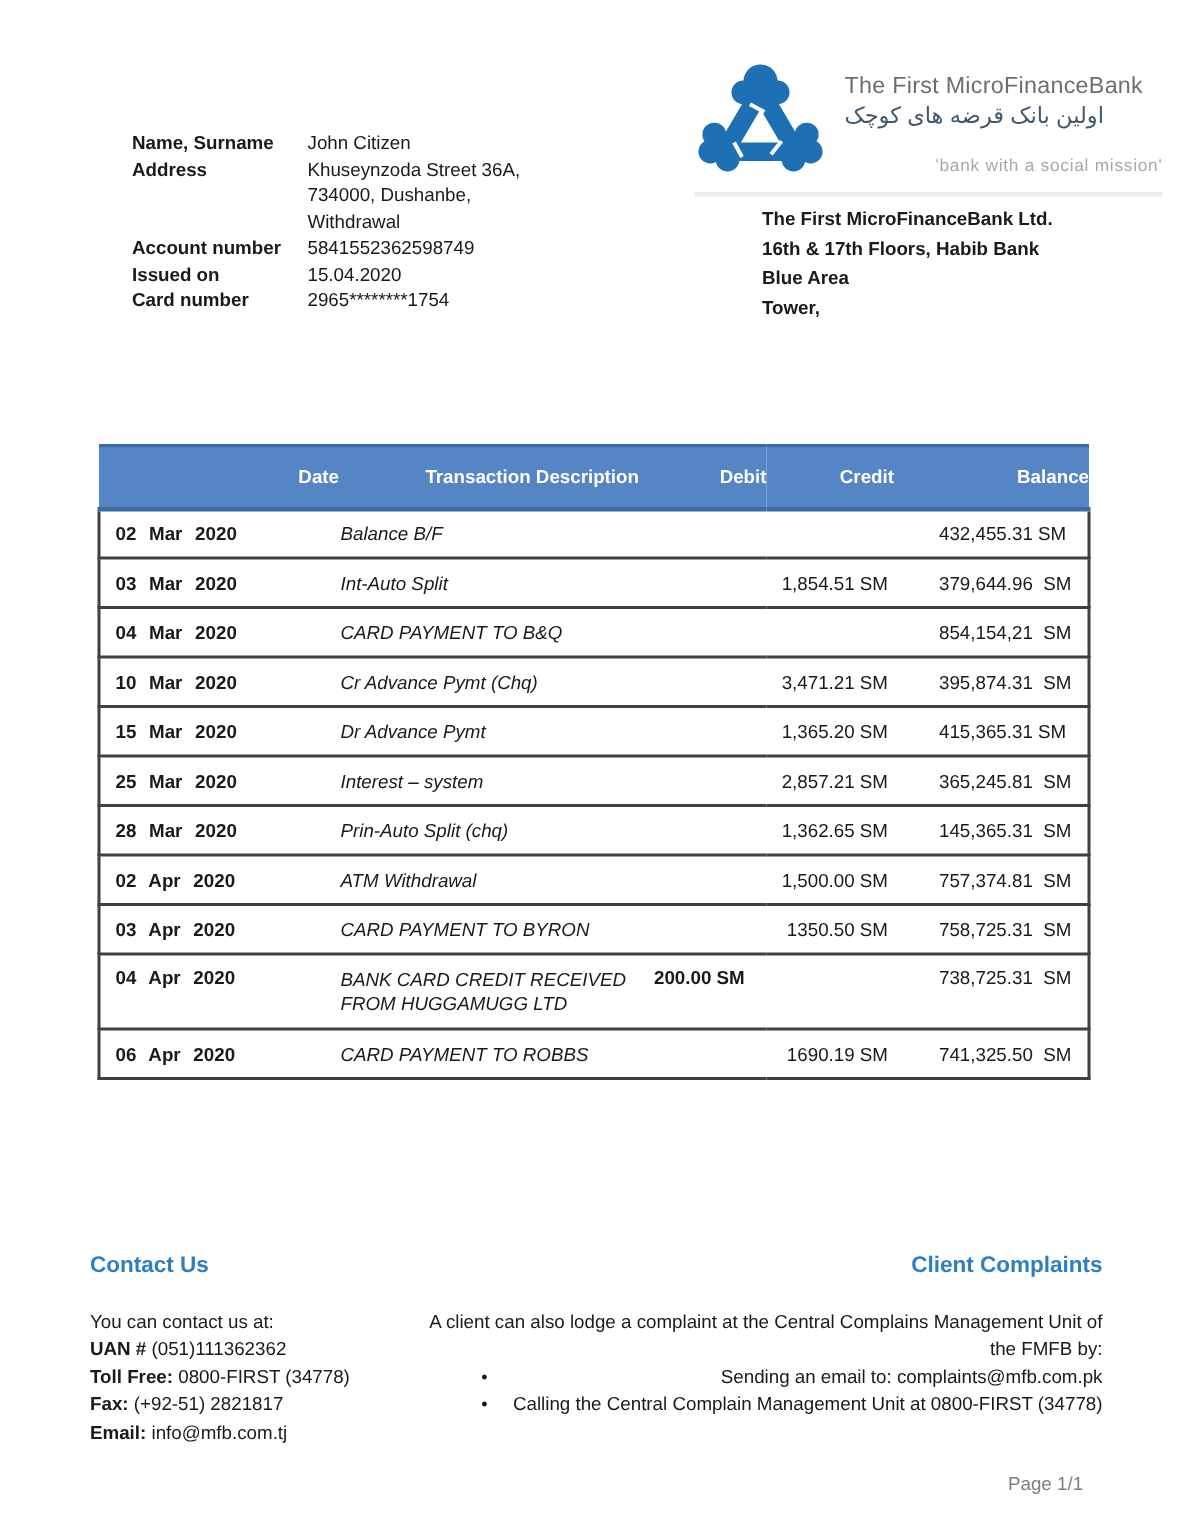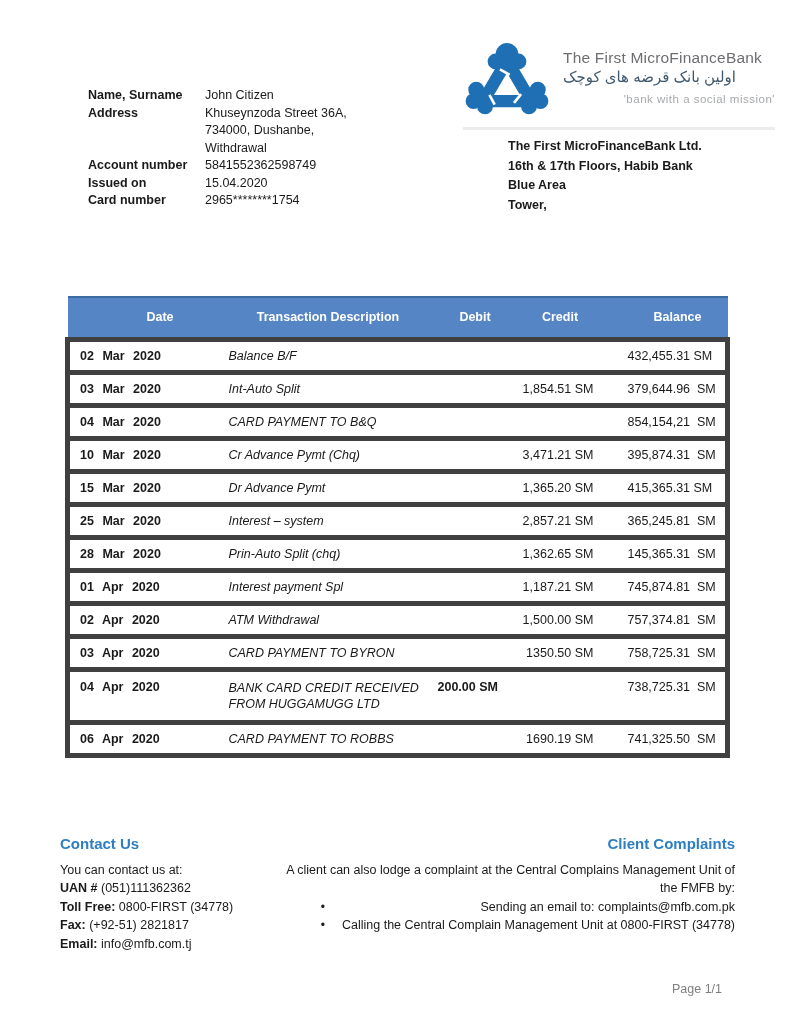--- a/index.html
+++ b/index.html
@@ -16,56 +16,56 @@
   .cust-label { width:117px; font-weight:bold; }
   .cust-value { white-space:nowrap; }
 
   
   .logo-block { position:absolute; left:463px; top:40px; width:312px; }
   .logo-main { display:flex; }
   .logo-graphic { width:92px; flex:0 0 92px; padding-top:2px; }
   .logo-text { flex:1; padding-top:9px; padding-left:8px; }
   .brand-name { font-size:15.5px; color:#6d6e71; letter-spacing:0.2px; white-space:nowrap; }
   .brand-localized { font-size:15px; color:#41596e; direction:rtl; text-align:left; margin-top:1px; white-space:nowrap; }
-  .brand-tagline { font-size:11.5px; color:#a6a8ab; text-align:right; margin-top:7px; letter-spacing:0.5px; }
+  .brand-tagline { font-size:11.5px; color:#a6a8ab; text-align:right; margin-top:19px; letter-spacing:0.5px; }
   .logo-divider { margin-top:5px; height:3px; background:#ececec; }
 
   
   .bank-address { position:absolute; left:508px; top:137px; font-weight:bold; font-size:12.5px; line-height:19.5px; }
 
   
   .statement-table { position:absolute; left:65px; top:296px; width:660px; border-collapse:collapse; table-layout:fixed; }
   .statement-table col.w-date    { width:160px; }
   .statement-table col.w-desc    { width:200px; }
   .statement-table col.w-debit   { width:85px;  }
   .statement-table col.w-credit  { width:85px;  }
   .statement-table col.w-balance { width:130px; }
   .statement-table thead th {
     background:#5585c4; color:#ffffff; font-weight:bold; font-size:12.5px;
-    height:42px; vertical-align:middle; text-align:center;
+    height:42px; vertical-align:middle; text-align:right;
     border-top:2px solid #3d6ca3; border-bottom:3px solid #3d6ca3;margin-left:44px;
   }
   th.c-date    { padding-left:25px; }
   th.c-desc    { padding-left:1px;  }
   th.c-debit   { padding-left:10px; }
   th.c-credit  { padding-left:10px; }
   th.c-balance { padding-left:30px; }
-  .statement-table tbody tr { border:5px solid #404040; }
+  .statement-table tbody tr { border:2px solid #404040; }
   .statement-table tbody td {
     font-size:12.5px; height:33px; vertical-align:middle; background:#ffffff;
   }
   td.c-date    { font-weight:bold; word-spacing:5px; padding-left:10px; white-space:nowrap; }
   td.c-desc    { padding-left:1px; padding-right:8px; line-height:16px;font-style:italic; }
   td.c-debit   { padding-left:10px; white-space:pre;font-weight:bold; }
   td.c-credit  { text-align:right; padding-right:4px; white-space:pre; }
   td.c-balance { padding-left:30px; white-space:pre; }
   tr.row-tall td { height:50px; vertical-align:top; padding-top:8px; padding-bottom:8px; }
 
   
-  .section-heading { font-weight:bold; font-size:15px; color:#2e7fc1; margin-bottom:7px; }
+  .section-heading { font-weight:bold; font-size:15px; color:#2e7fc1; margin-bottom:18px; }
   .contact-section { position:absolute; left:60px; top:835px; width:230px; font-size:12.5px; line-height:18.5px; }
   .contact-line b { font-weight:bold; }
   .complaints-section { position:absolute; left:283px; top:835px; width:452px; font-size:12.5px; line-height:18.5px;text-align:right; }
   .bullet-row { display:flex; padding-left:22px; }
   .bullet { width:20px; flex:0 0 20px; font-size:12px; }
   .bullet-text { flex:1; }
 
   .page-number { position:absolute; left:672px; top:982px; color:#7f7f7f; font-size:12.5px; }
 </style>
 </head>
@@ -204,27 +204,20 @@
         <td class="c-balance">365,245.81  SM</td>
       </tr>
       <tr>
         <td class="c-date">28 Mar 2020</td>
         <td class="c-desc">Prin-Auto Split (chq)</td>
         <td class="c-debit"></td>
         <td class="c-credit">1,362.65 SM</td>
         <td class="c-balance">145,365.31  SM</td>
       </tr>
       <tr>
-        <td class="c-date">01 Apr 2020</td>
-        <td class="c-desc">Interest payment Spl</td>
-        <td class="c-debit"></td>
-        <td class="c-credit">1,187.21 SM</td>
-        <td class="c-balance">745,874.81  SM</td>
-      </tr>
-      <tr>
         <td class="c-date">02 Apr 2020</td>
         <td class="c-desc">ATM Withdrawal</td>
         <td class="c-debit"></td>
         <td class="c-credit">1,500.00 SM</td>
         <td class="c-balance">757,374.81  SM</td>
       </tr>
       <tr>
         <td class="c-date">03 Apr 2020</td>
         <td class="c-desc">CARD PAYMENT TO BYRON</td>
         <td class="c-debit"></td>

